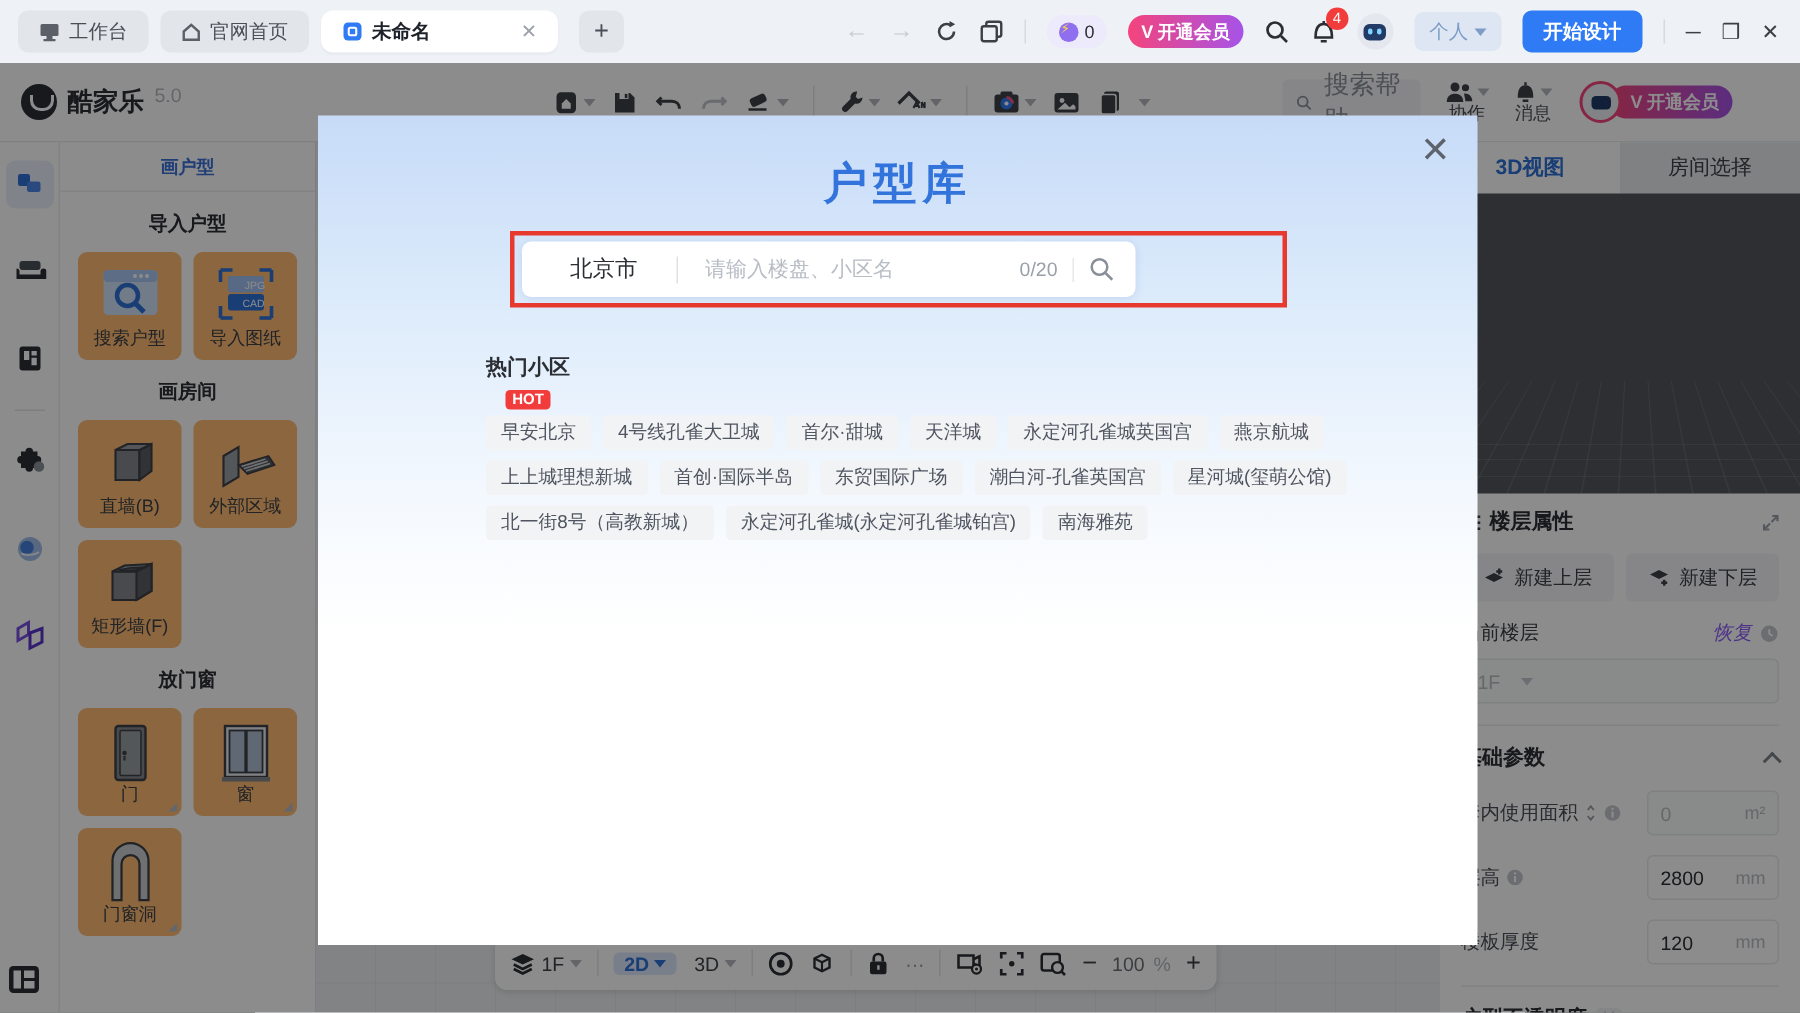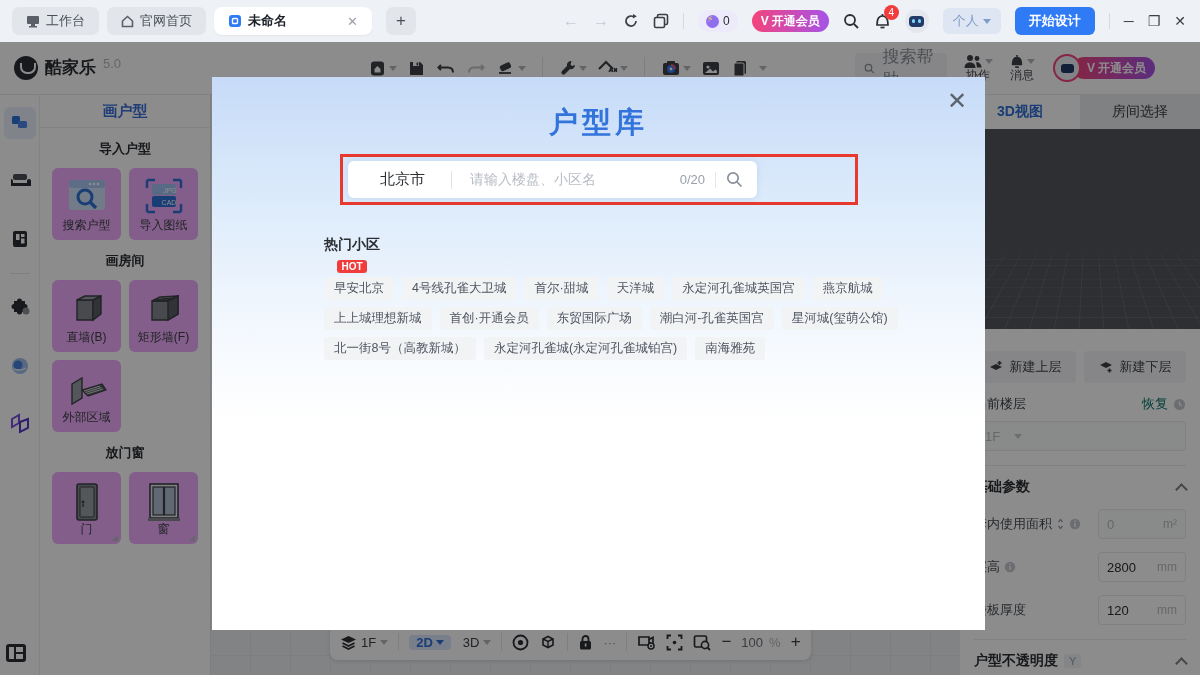--- a/index.html
+++ b/index.html
@@ -54,25 +54,25 @@
 
   
   .rail { position:absolute; left:0; top:53px; width:40px; height:580px; background:#ffffff; border-right:1px solid #eceef1; display:flex; flex-direction:column; align-items:center; padding-top:12px; gap:26px; }
   .railitem { width:32px; height:32px; display:flex; align-items:center; justify-content:center; border-radius:6px; }
   .railitem.active { background:#e9f0fc; }
   .raildiv { width:20px; height:1px; background:#e4e6ea; margin:-8px 0; }
   .railbottom { position:absolute; bottom:10px; left:4px; }
 
   
   .lpanel { position:absolute; left:40px; top:53px; width:170px; height:580px; background:#fff; overflow:hidden; }
-  .lp-title { height:33px; display:flex; align-items:center; justify-content:center; font-size:15px; font-weight:bold; color:#3a6fd8; border-bottom:1px solid #eceef1; }
+  .lp-title { height:33px; display:flex; align-items:center; justify-content:center; font-size:12px; font-weight:bold; color:#3a6fd8; border-bottom:1px solid #eceef1; }
   .lp-sec { padding:12px 12px 0 12px;text-align:center; }
   .lp-seclabel { font-size:13px; font-weight:bold; color:#2b2e33; margin-bottom:10px; }
   .cardgrid { display:flex; flex-wrap:wrap; gap:8px; }
-  .crd { width:69px; height:72px; background:#f0abfc; border-radius:6px; display:flex; flex-direction:column; align-items:center; justify-content:flex-end; padding-bottom:6px; position:relative; }
+  .crd { width:69px; height:72px; background:#fdba74; border-radius:6px; display:flex; flex-direction:column; align-items:center; justify-content:flex-end; padding-bottom:6px; position:relative; }
   .crd .cico { position:absolute; top:8px; left:0; right:0; display:flex; justify-content:center; }
   .crd .clabel { font-size:12px; color:#3c4045; }
   .crd .corner { position:absolute; right:3px; bottom:3px; width:0; height:0; border-left:6px solid transparent; border-bottom:6px solid #b7bbc2; }
 
   
   .canvas { position:absolute; left:210px; top:53px; width:750px; height:580px; background:#eceef0;
     background-image:linear-gradient(#e3e5e8 1px,transparent 1px),linear-gradient(90deg,#e3e5e8 1px,transparent 1px);
     background-size:40px 40px; }
   .bbar { position:absolute; left:120px; bottom:15px; height:36px; background:#fff; border-radius:8px; box-shadow:0 1px 4px rgba(0,0,0,.12); display:flex; align-items:center; padding:0 10px; gap:10px; font-size:13px; color:#3c4045; }
   .bbar .sep { width:1px; height:18px; background:#e6e8eb; }
@@ -91,21 +91,21 @@
   .gridplane { position:absolute; left:-220px; top:-40px; width:700px; height:500px;
     background-image:linear-gradient(rgba(255,255,255,.10) 1px,transparent 1px),linear-gradient(90deg,rgba(255,255,255,.10) 1px,transparent 1px);
     background-size:26px 26px; transform:perspective(300px) rotateX(55deg); }
   .rsec { padding:10px 14px; }
   .rhead { display:flex; align-items:center; gap:6px; font-size:14px; font-weight:bold; color:#2b2e33; }
   .rhead .sp { margin-left:auto; }
   .rowbtns { display:flex; gap:8px; margin:12px 0 4px 0; }
   .rbtn { flex:1; height:32px; background:#f4f5f7; border-radius:4px; border:none; font-size:13px; color:#3c4045; display:flex; align-items:center; justify-content:center; gap:6px; }
   .lblrow { display:flex; align-items:center; margin-top:12px; font-size:13px; color:#3c4045; }
   .lblrow .right { margin-left:auto; display:flex; align-items:center; gap:5px; }
-  .restore { color:#0f766e; font-size:13px; }
+  .restore { color:#8b5cf6; font-size:13px;font-style:italic; }
   .fselect { margin-top:8px; height:30px; border:1px solid #e7e9ec; background:#fafbfc; border-radius:4px; display:flex; align-items:center; gap:14px; padding:0 10px; font-size:13px; color:#b8bcc2; }
   .rdiv { height:1px; background:#ececef; margin:14px 0 0 0; }
   .prow { display:flex; align-items:center; margin-top:13px; font-size:13px; color:#4a4f57; }
   .prow .lab { display:flex; align-items:center; gap:4px; }
   .inputbox { margin-left:auto; width:88px; height:30px; border:1px solid #e7e9ec; border-radius:4px; background:#fff; display:flex; align-items:center; padding:0 8px; font-size:13px; }
   .inputbox .val { color:#2b2e33; }
   .inputbox .val.dis { color:#b8bcc2; }
   .inputbox .unit { margin-left:auto; color:#b8bcc2; font-size:12px; }
   .inputbox.dis { background:#fafbfc; }
   .keyhint { font-size:11px; color:#9aa0a8; background:#f1f2f4; border-radius:3px; padding:1px 5px; margin-left:6px; }
@@ -448,38 +448,38 @@
                   <path d="M12 12 L28 12 L36 8 L36 26 L28 32 L12 32 Z" fill="#6d7178"></path>
                   <path d="M12 12 L28 12 L28 32 L12 32 Z" fill="#84888f" stroke="#3c4045" stroke-width="1.4"></path>
                   <path d="M28 12 L36 8 L36 26 L28 32 Z" fill="#5a5e64" stroke="#3c4045" stroke-width="1.4"></path>
                   <path d="M12 12 L20 8 L36 8 L28 12 Z" fill="#9a9ea5" stroke="#3c4045" stroke-width="1.4"></path>
                 </svg>
               </span>
             <span class="clabel">直墙(B)</span>
           </div>
           <div class="crd">
             <span class="cico">
+                <svg width="46" height="42" viewBox="0 0 46 42">
+                  <path d="M8 16 L18 10 L18 30 L8 36 Z" fill="#9a9ea5" stroke="#3c4045" stroke-width="1.4"></path>
+                  <path d="M18 22 L38 16 L42 22 L24 28 Z" fill="#55585e" stroke="#3c4045" stroke-width="1.2"></path>
+                  <path d="M20 23 L36 18 M21.5 24.5 L37.5 19.5 M23 26 L39 21" stroke="#caccd0" stroke-width="1.2"></path>
+                </svg>
+              </span>
+            <span class="clabel">外部区域</span>
+          </div>
+          <div class="crd">
+            <span class="cico">
                 <svg width="44" height="42" viewBox="0 0 44 42">
                   <path d="M10 13 L26 13 L36 8 L36 26 L26 32 L10 32 Z" fill="#84888f" stroke="#3c4045" stroke-width="1.4"></path>
                   <path d="M10 13 L18 9 L36 8 L26 13 Z" fill="#9a9ea5" stroke="#3c4045" stroke-width="1.4"></path>
                   <path d="M14 12 L22 10.5 L31 10 L24 12.5 Z" fill="#55585e" stroke="#3c4045" stroke-width="1"></path>
                   <path d="M26 13 L36 8 L36 26 L26 32 Z" fill="#5a5e64" stroke="#3c4045" stroke-width="1.4"></path>
                 </svg>
               </span>
             <span class="clabel">矩形墙(F)</span>
-          </div>
-          <div class="crd">
-            <span class="cico">
-                <svg width="46" height="42" viewBox="0 0 46 42">
-                  <path d="M8 16 L18 10 L18 30 L8 36 Z" fill="#9a9ea5" stroke="#3c4045" stroke-width="1.4"></path>
-                  <path d="M18 22 L38 16 L42 22 L24 28 Z" fill="#55585e" stroke="#3c4045" stroke-width="1.2"></path>
-                  <path d="M20 23 L36 18 M21.5 24.5 L37.5 19.5 M23 26 L39 21" stroke="#caccd0" stroke-width="1.2"></path>
-                </svg>
-              </span>
-            <span class="clabel">外部区域</span>
           </div>
         </div>
       </div>
 
       <div class="lp-sec">
         <div class="lp-seclabel">放门窗</div>
         <div class="cardgrid">
           <div class="crd">
             <span class="cico">
                 <svg width="34" height="44" viewBox="0 0 34 44">
@@ -497,20 +497,29 @@
                 <svg width="40" height="44" viewBox="0 0 40 44">
                   <rect x="6" y="4" width="28" height="34" fill="#e8eaee" stroke="#3c4045" stroke-width="1.6"></rect>
                   <rect x="9" y="7" width="10.5" height="28" fill="#aebdd2" stroke="#3c4045" stroke-width="1.2"></rect>
                   <rect x="20.5" y="7" width="10.5" height="28" fill="#aebdd2" stroke="#3c4045" stroke-width="1.2"></rect>
                   <rect x="4" y="38" width="32" height="3" fill="#84888f"></rect>
                 </svg>
               </span>
             <span class="clabel">窗</span>
             <span class="corner"></span>
           </div>
+          <div class="crd">
+            <span class="cico">
+                <svg width="40" height="44" viewBox="0 0 40 44">
+                  <path d="M8 40 V14 a12 12 0 0 1 24 0 V40 H26 V16 a6 6 0 0 0 -12 0 V40 Z" fill="#caccd0" stroke="#3c4045" stroke-width="1.5"></path>
+                </svg>
+              </span>
+            <span class="clabel">门窗洞</span>
+            <span class="corner"></span>
+          </div>
         </div>
       </div>
     </div>
 
     <div class="canvas">
       <div class="bbar">
         <span class="flrgrp">
           <svg width="17" height="15" viewBox="0 0 17 15">
               <path d="M8.5 1 L16 4.5 L8.5 8 L1 4.5 Z" fill="#2b2e33"></path>
               <path d="M2.5 8 L8.5 11 L14.5 8" fill="none" stroke="#2b2e33" stroke-width="1.8"></path>
@@ -586,20 +595,33 @@
     <div class="rpanel">
       <div class="rtabs">
         <div class="rtab active">3D视图</div>
         <div class="rtab">房间选择</div>
       </div>
       <div class="viewport">
           <div class="gridplane"></div>
         </div>
 
       <div class="rsec">
+        <div class="rhead">
+          <svg width="13" height="11" viewBox="0 0 13 11">
+              <line x1="0" y1="1.5" x2="13" y2="1.5" stroke="#3c4045" stroke-width="1.6"></line>
+              <line x1="0" y1="5.5" x2="13" y2="5.5" stroke="#3c4045" stroke-width="1.6"></line>
+              <line x1="0" y1="9.5" x2="13" y2="9.5" stroke="#3c4045" stroke-width="1.6"></line>
+            </svg>
+          <span>楼层属性</span>
+          <span class="sp">
+              <svg width="11" height="11" viewBox="0 0 11 11">
+                <path d="M6.5 1 H10 V4.5 M10 1 L6 5 M4.5 10 H1 V6.5 M1 10 L5 6" fill="none" stroke="#9aa0a8" stroke-width="1.4"></path>
+              </svg>
+            </span>
+        </div>
         <div class="rowbtns">
           <button class="rbtn">
             <svg width="15" height="14" viewBox="0 0 15 14">
                 <path d="M7 4 L13 7 L7 10 L1 7 Z" fill="#3c4045"></path>
                 <path d="M10.5 1 v4 M8.5 3 h4" stroke="#3c4045" stroke-width="1.6"></path>
               </svg>
             <span>新建上层</span>
           </button>
           <button class="rbtn">
             <svg width="15" height="14" viewBox="0 0 15 14">
@@ -718,21 +740,21 @@
           <div class="tagrow">
             <span class="tag">早安北京</span>
             <span class="tag">4号线孔雀大卫城</span>
             <span class="tag">首尔·甜城</span>
             <span class="tag">天洋城</span>
             <span class="tag">永定河孔雀城英国宫</span>
             <span class="tag">燕京航城</span>
           </div>
           <div class="tagrow">
             <span class="tag">上上城理想新城</span>
-            <span class="tag">首创·开通会员</span>
+            <span class="tag">首创·国际半岛</span>
             <span class="tag">东贸国际广场</span>
             <span class="tag">潮白河-孔雀英国宫</span>
             <span class="tag">星河城(玺萌公馆)</span>
           </div>
           <div class="tagrow">
             <span class="tag">北一街8号（高教新城）</span>
             <span class="tag">永定河孔雀城(永定河孔雀城铂宫)</span>
             <span class="tag">南海雅苑</span>
           </div>
         </div>

